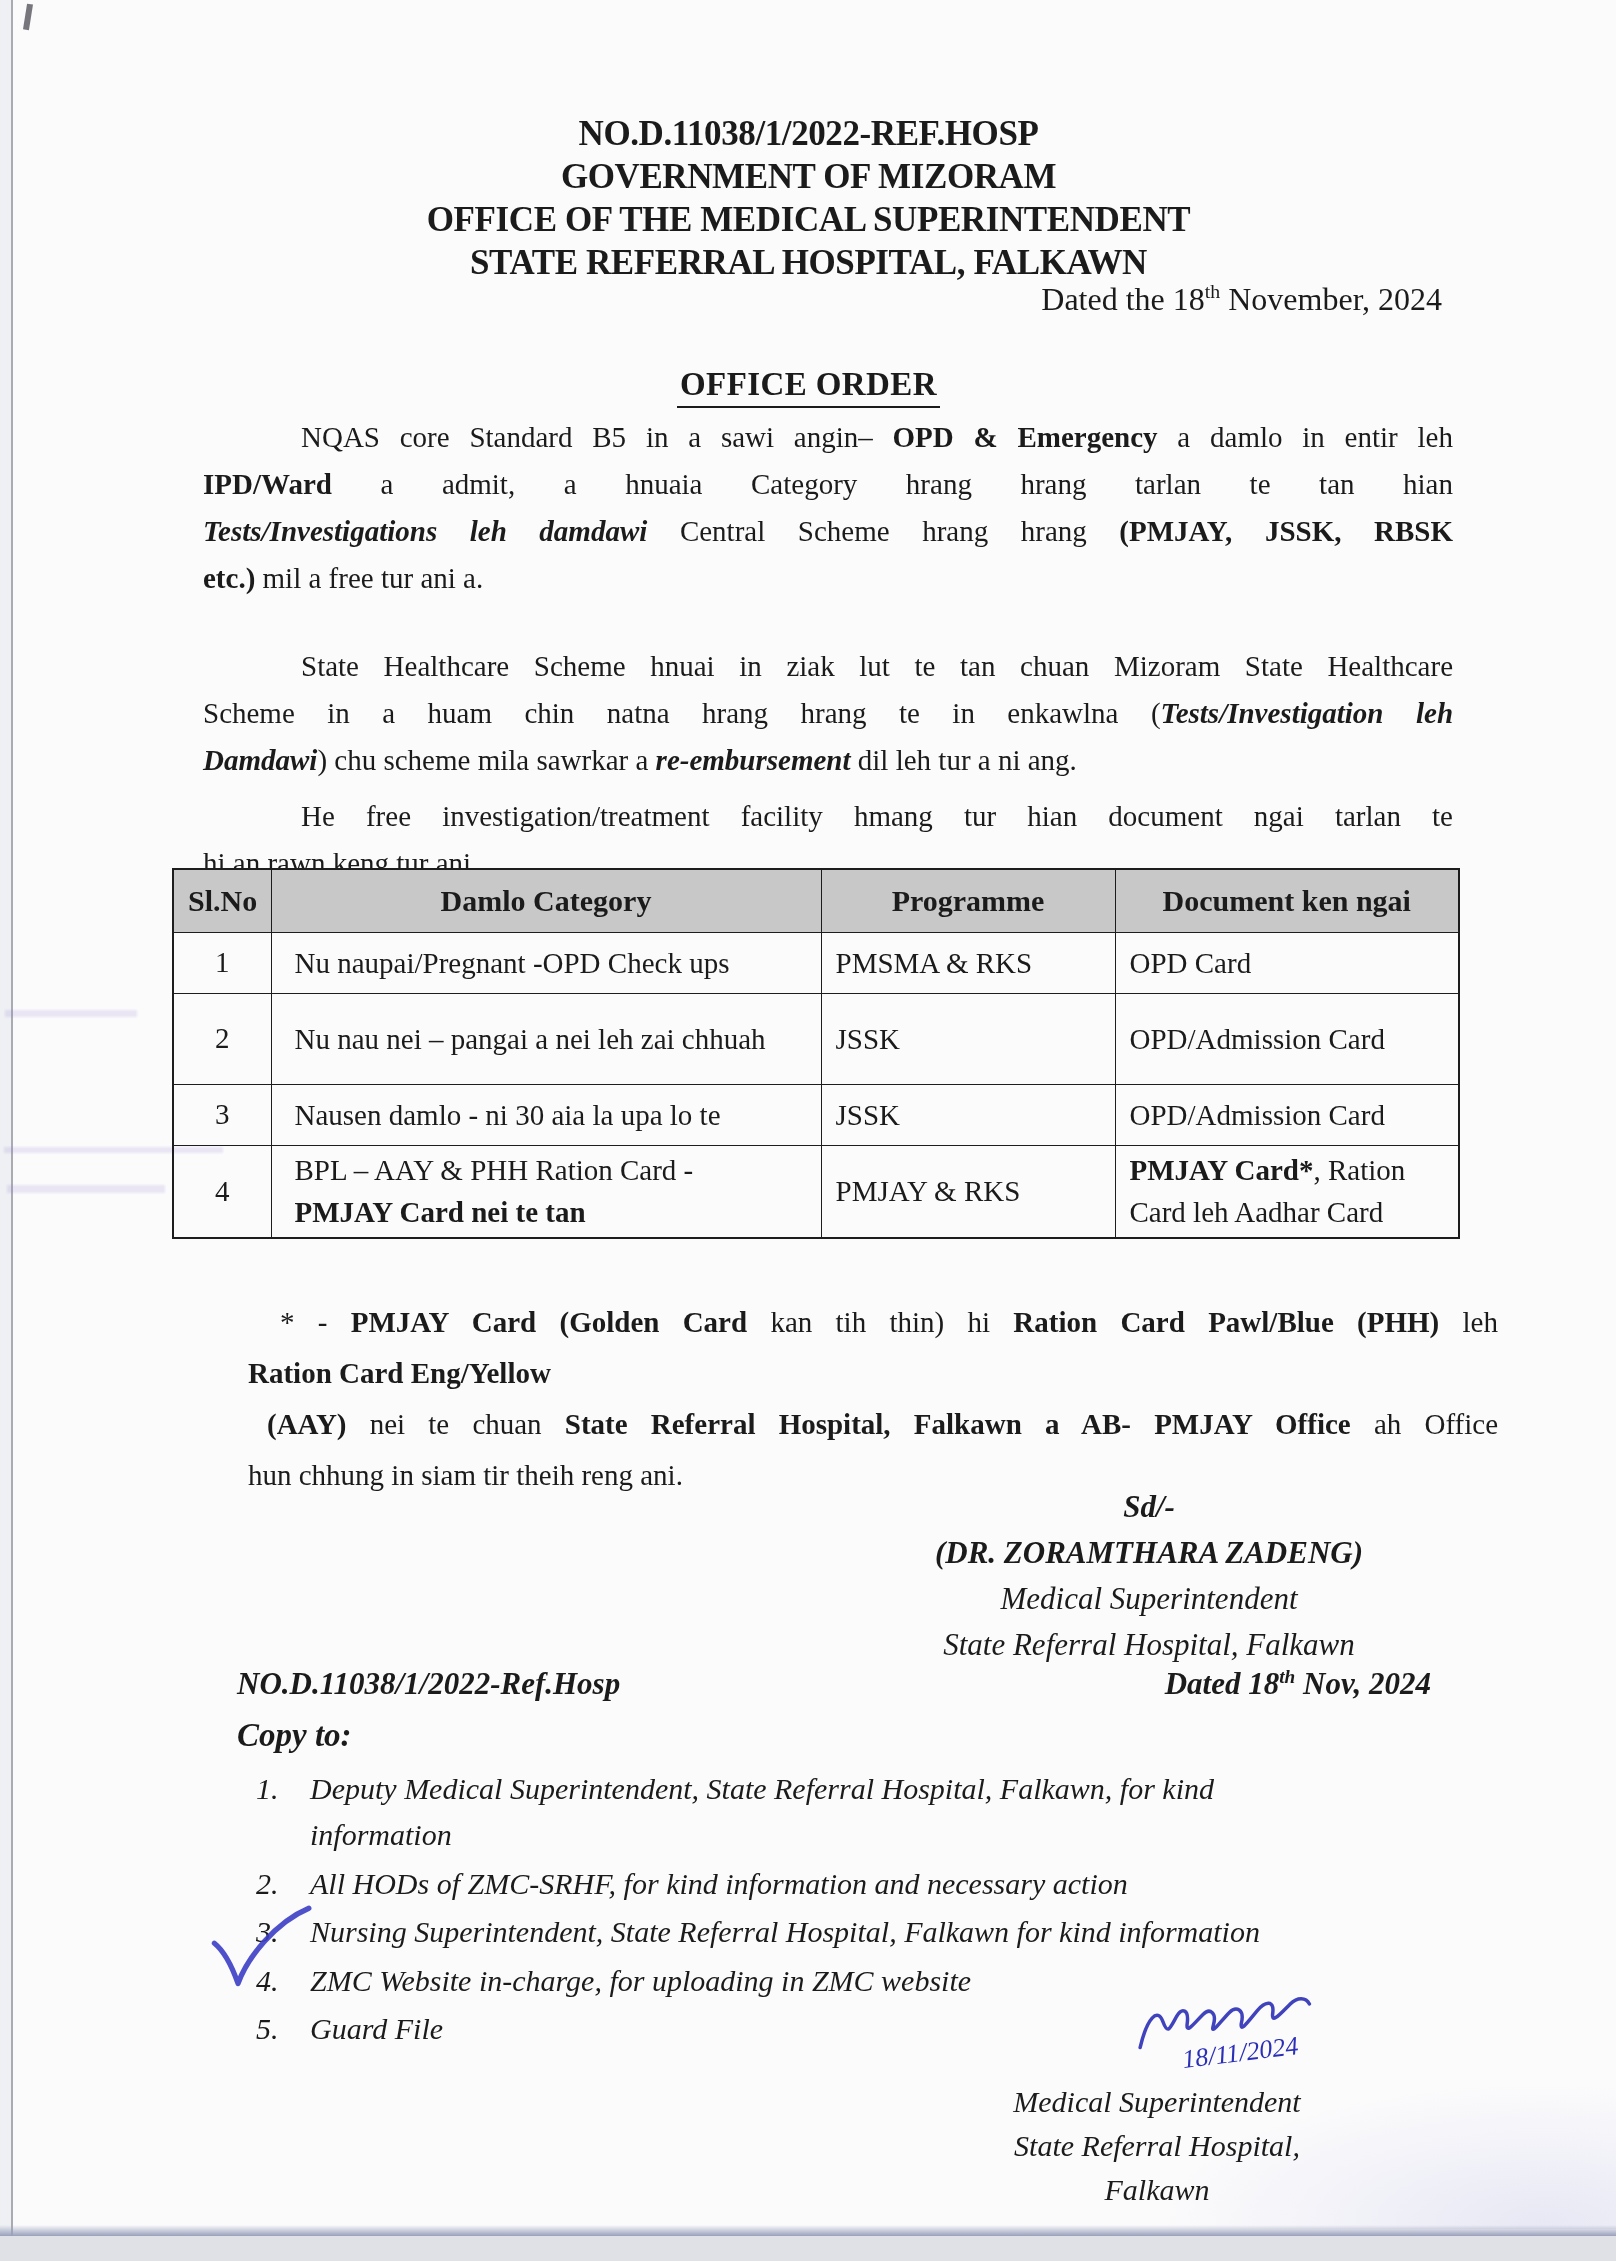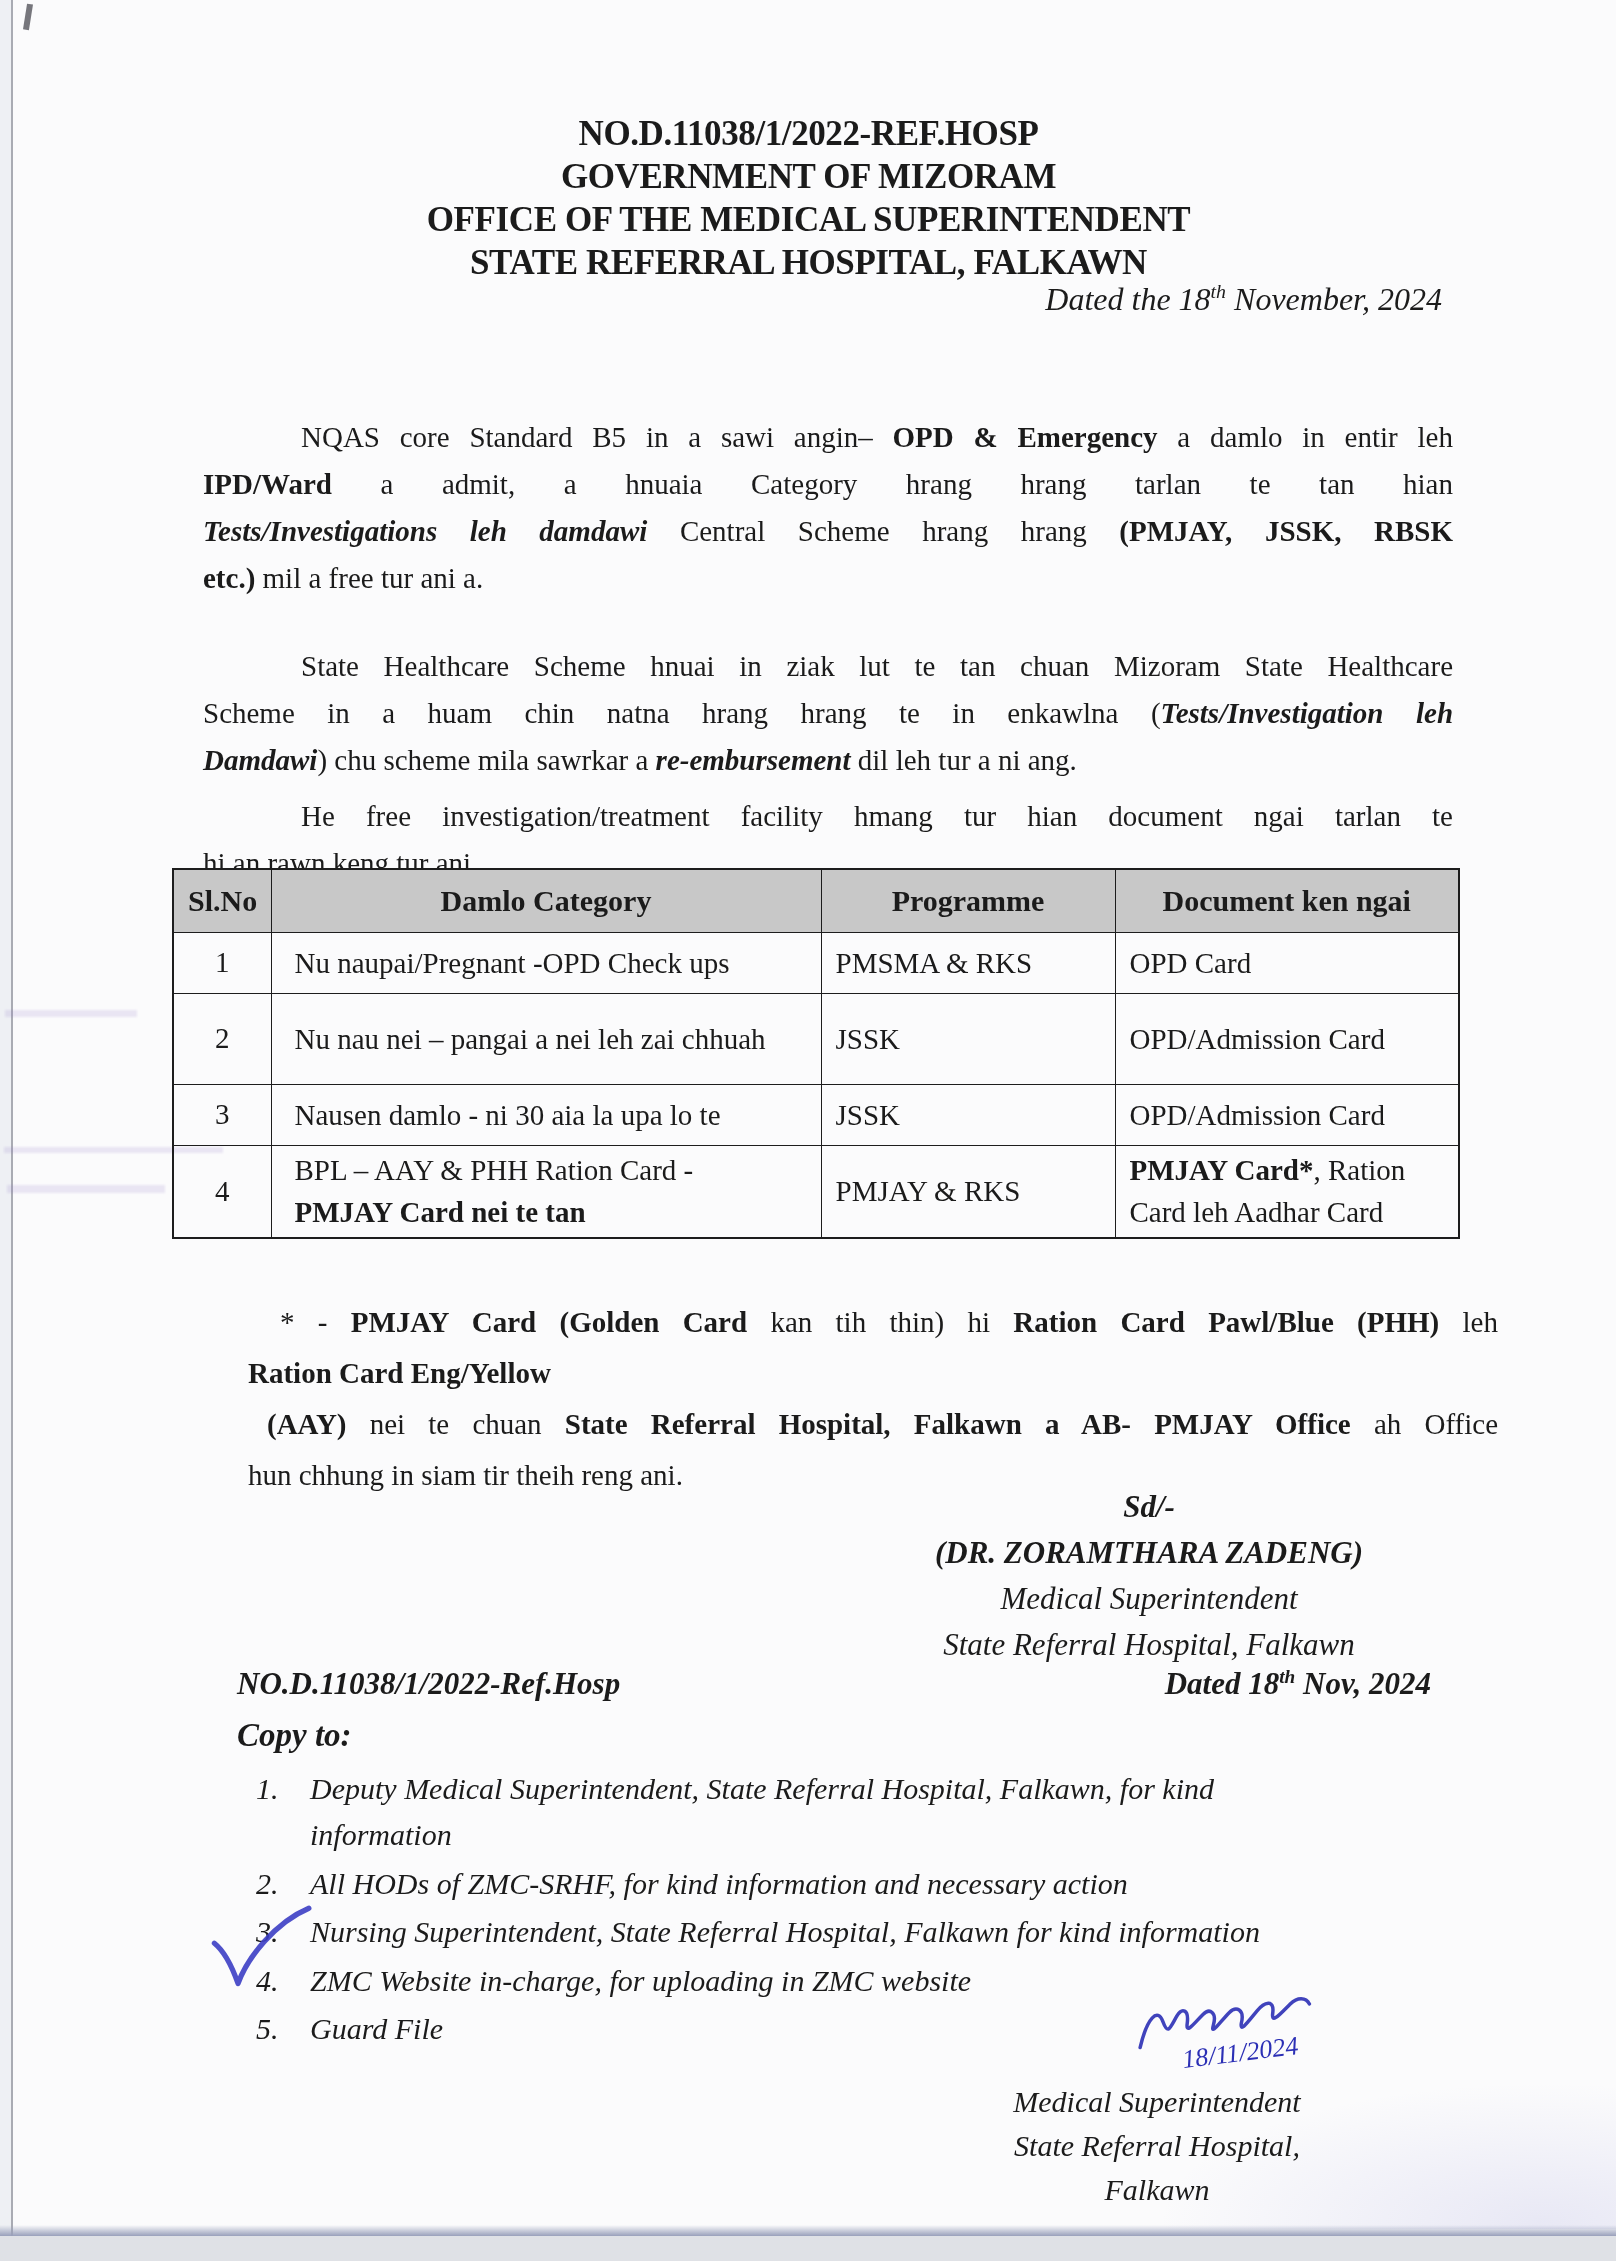--- a/index.html
+++ b/index.html
@@ -20,21 +20,21 @@
   .corner-dash{left:24.6px;top:3.5px;width:6.1px;height:26px;background:#4a4a52;opacity:.75;transform:rotate(9deg);}
   .bottom-band{left:0;right:0;bottom:0;height:11.4px;background:linear-gradient(to bottom,rgba(150,155,180,0),#99a0bb);}
   .blotch{right:0;bottom:7px;width:491px;height:158px;background:radial-gradient(ellipse at 85% 95%,rgba(140,140,210,.17),rgba(140,140,210,0) 65%);}
   .margin-mark{position:absolute;background:rgba(140,120,200,.16);filter:blur(1.3px);}
   .mk1{left:5.3px;top:1010px;width:132px;height:7px;}
   .mk2{left:3.5px;top:1147px;width:219px;height:6.1px;}
   .mk3{left:7px;top:1185px;width:158px;height:8px;}
 
   
   .letterhead{top:112px;left:0;right:0;text-align:center;font-weight:700;font-size:35px;line-height:43px;letter-spacing:-0.4px;}
-  .dateline{top:281px;right:175px;font-style:italic;font-size:32px;}
+  .dateline{top:281px;right:175px;font-size:32px;}
   .title-wrap{top:366px;left:0;right:0;text-align:center;}
   .title-text{display:inline-block;font-weight:700;font-size:33px;letter-spacing:0.4px;border-bottom:2.6px solid #1b1b1b;padding:0 2.6px 2.6px;}
 
   
   .para,.fn{left:203px;width:1250px;font-size:29px;line-height:47px;}
   .p1{top:414px;}.p2{top:643px;}.p3{top:793px;}
   .para .line{text-align:justify;text-align-last:justify;}
   .para .line:last-child{text-align-last:left;}
   .para .line:first-child{text-indent:98px;}
 
@@ -87,20 +87,23 @@
   <div class="abs bottom-band"></div>
 
   <div class="abs letterhead">
       <div class="line"><span>NO.D.11038/1/2022-REF.HOSP</span></div>
       <div class="line"><span>GOVERNMENT OF MIZORAM</span></div>
       <div class="line"><span>OFFICE OF THE MEDICAL SUPERINTENDENT</span></div>
       <div class="line"><span>STATE REFERRAL HOSPITAL, FALKAWN</span></div>
     </div>
   <div class="abs dateline"><span>Dated the 18</span><sup>th</sup><span> November, 2024</span></div>
 
+  <div class="abs title-wrap">
+    <span class="title-text">OFFICE ORDER</span>
+  </div>
 
   <div class="abs para p1">
       <div class="line"><span>NQAS core Standard B5 in a sawi angin– </span><span class="b">OPD &amp; Emergency</span><span> a damlo in entir leh</span></div>
       <div class="line"><span class="b">IPD/Ward</span><span> a admit, a hnuaia Category hrang hrang tarlan te tan hian</span></div>
       <div class="line"><span class="b it">Tests/Investigations leh damdawi</span><span> Central Scheme hrang hrang </span><span class="b">(PMJAY, JSSK, RBSK</span></div>
       <div class="line"><span class="b">etc.)</span><span> mil a free tur ani a.</span></div>
     </div>
   <div class="abs para p2">
       <div class="line"><span>State Healthcare Scheme hnuai in ziak lut te tan chuan Mizoram State Healthcare</span></div>
       <div class="line"><span>Scheme in a huam chin natna hrang hrang te in enkawlna (</span><span class="b it">Tests/Investigation leh</span></div>

